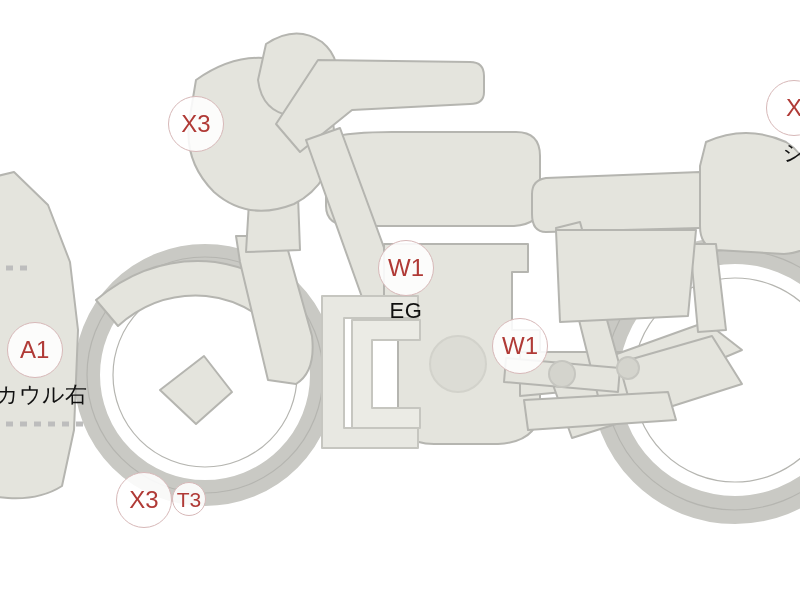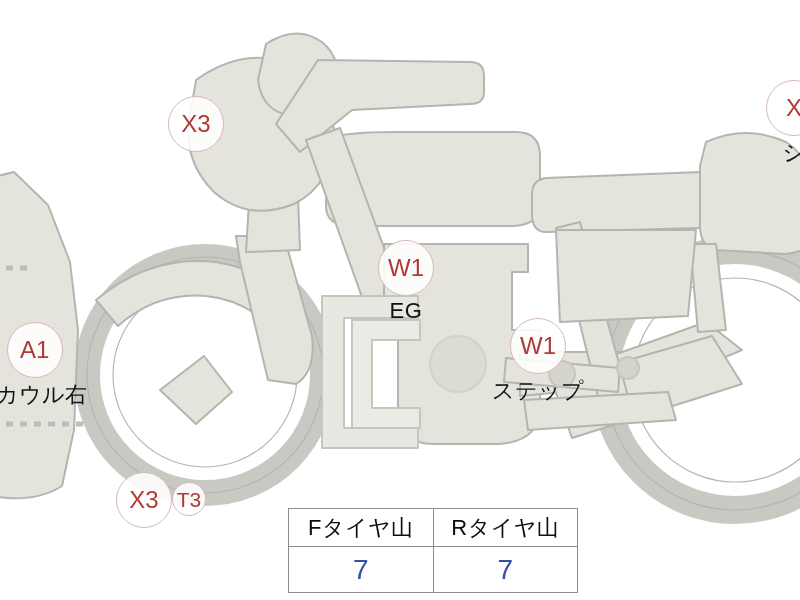--- a/index.html
+++ b/index.html
@@ -166,42 +166,27 @@
       </div>
       <div class="marker" style="left: 168px; top: 96px;">
         <div class="marker-circle size-lg">X3</div>
       </div>
       <div class="marker" style="left: 378px; top: 240px;">
         <div class="marker-circle size-lg">W1</div>
         <div class="marker-label">EG</div>
       </div>
       <div class="marker" style="left: 492px; top: 318px;">
         <div class="marker-circle size-lg">W1</div>
-        <div class="marker-label">ステップ</div>
       </div>
       <div class="marker" style="left: 116px; top: 472px;">
         <div class="marker-circle size-lg">X3</div>
       </div>
       <div class="marker" style="left: 766px; top: 80px;">
         <div class="marker-circle size-lg">X</div>
         <div class="marker-label">シ</div>
       </div>
       <div class="marker" style="left: 172px; top: 482px;">
         <div class="marker-circle size-sm">T3</div>
       </div>
     </div>
 
-  <table id="tyre-table">
-    <thead>
-      <tr>
-        <th>Fタイヤ山</th>
-        <th>Rタイヤ山</th>
-      </tr>
-    </thead>
-    <tbody>
-      <tr>
-        <td>7</td>
-        <td>7</td>
-      </tr>
-    </tbody>
-  </table>
 
 </div>
 
 </body></html>

